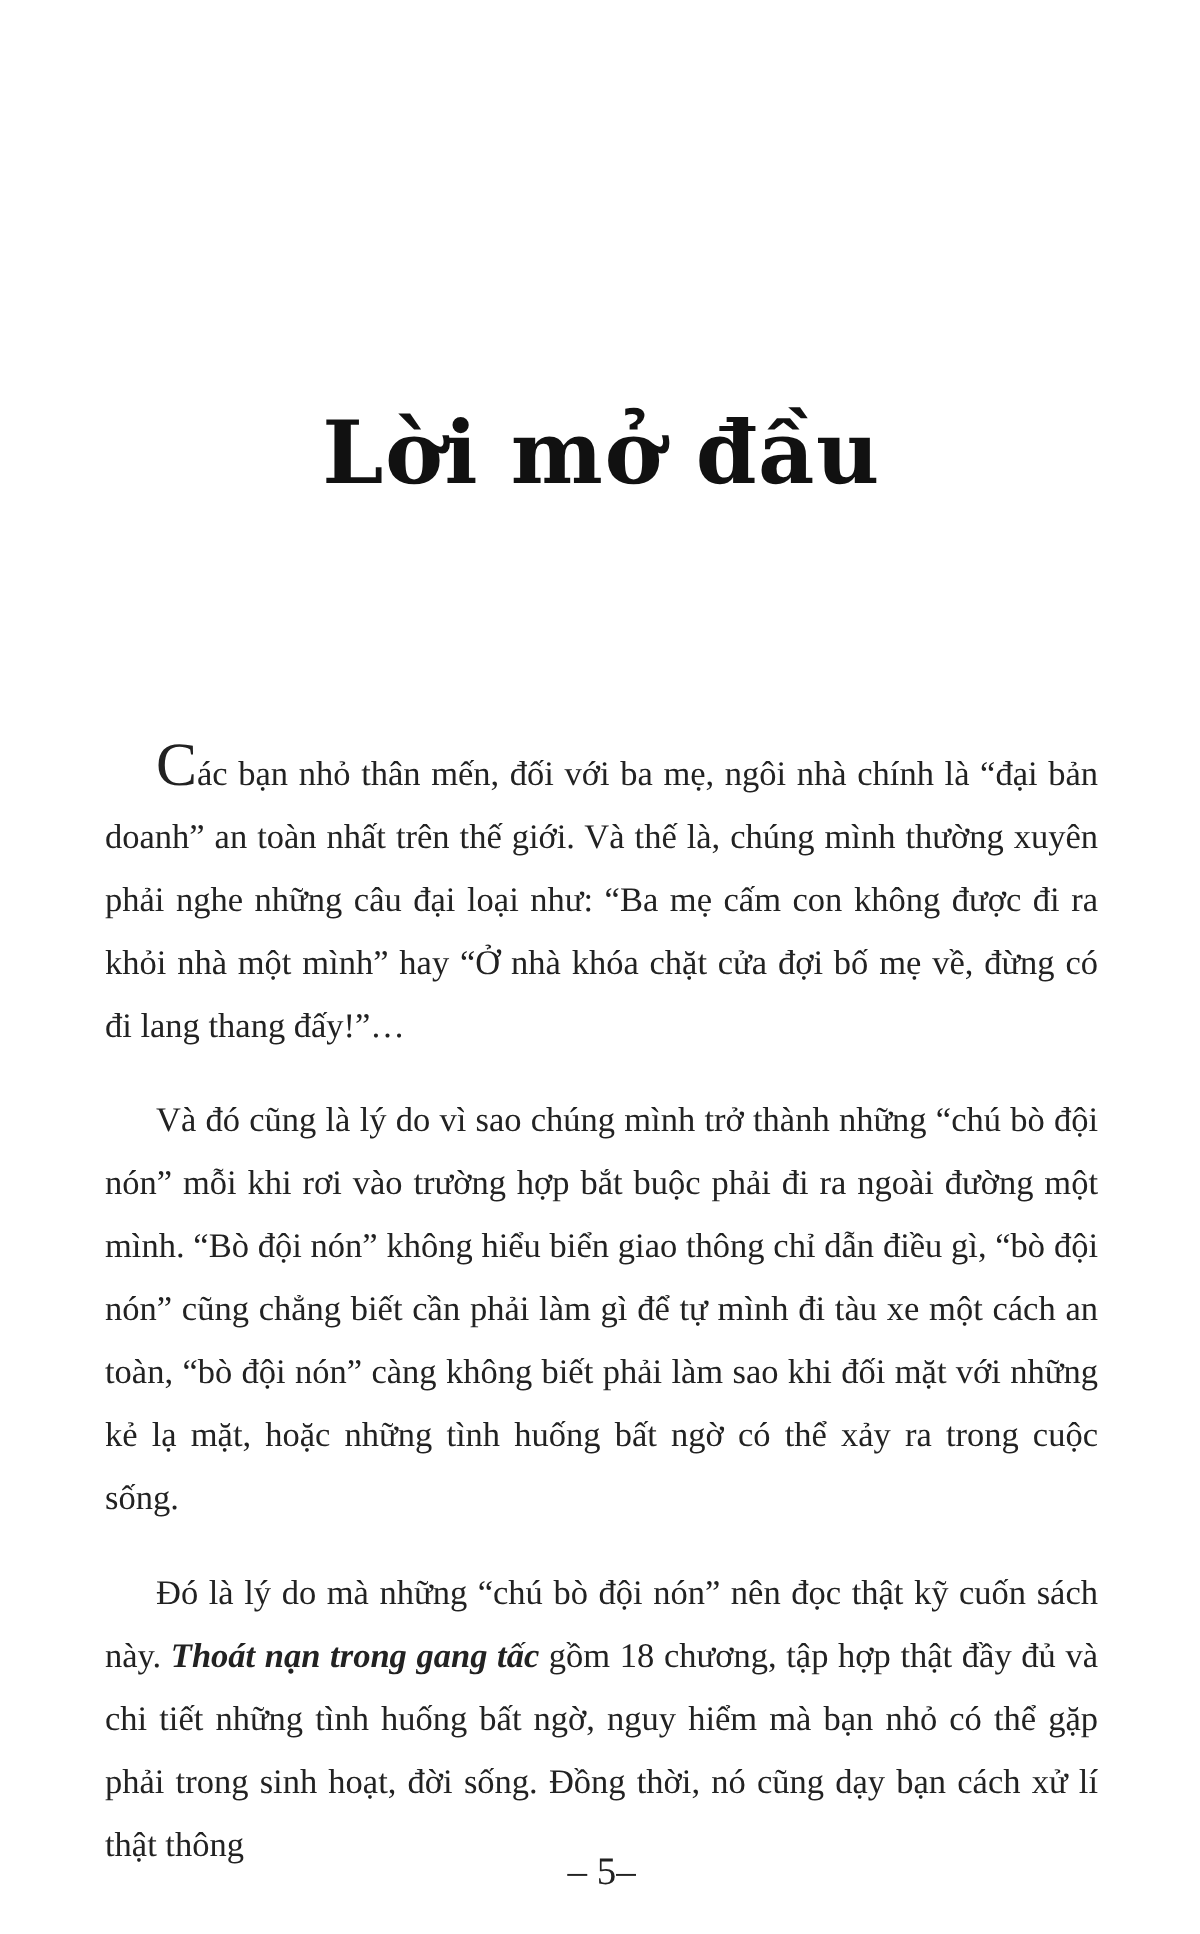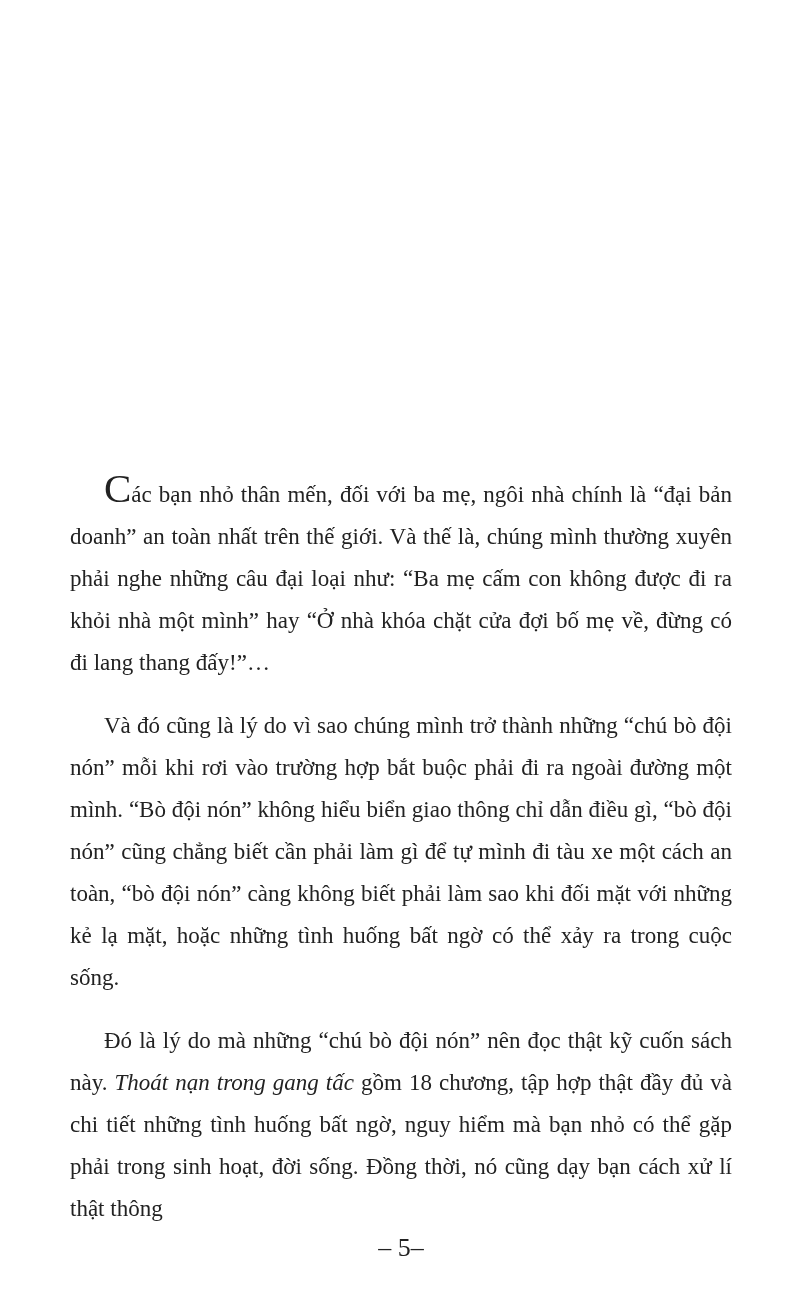--- a/index.html
+++ b/index.html
@@ -30,56 +30,57 @@
     text-align: center;
     font-family: "DejaVu Serif", serif;
     font-weight: bold;
     font-size: 58px;
     letter-spacing: 1px;
     color: #111111;
     margin: 0;
   }
   .body-text {
     position: absolute;
-    top: 474px;
+    top: 495px;
     left: 0;
     width: 100%;
     font-size: 23px;
     line-height: 42px;
     text-align: justify;
     color: #222222;
   }
   .body-text p {
     margin: 0 0 21px 0;
     text-indent: 34px;
   }
   .dropcap {
     font-size: 41px;
     line-height: 20px;
     vertical-align: baseline;
   }
   .book-title {
-    font-weight: normal;
+    font-weight: bold;
     font-style: italic;
   }
   .page-number {
     position: absolute;
     top: 1233px;
     left: 0;
     width: 100%;
     text-align: center;
     font-size: 26px;
     color: #222222;
   }
 </style>
 </head>
 <body>
 
 <div class="page">
 
+  <h1 class="title">Lời mở đầu</h1>
 
   <div class="body-text">
 
     <p><span class="dropcap">C</span><span>ác bạn nhỏ thân mến, đối với ba mẹ, ngôi nhà chính là “đại bản doanh” an toàn nhất trên thế giới. Và thế là, chúng mình thường xuyên phải nghe những câu đại loại như: “Ba mẹ cấm con không được đi ra khỏi nhà một mình” hay “Ở nhà khóa chặt cửa đợi bố mẹ về, đừng có đi lang thang đấy!”…</span></p>
 
     <p>Và đó cũng là lý do vì sao chúng mình trở thành những “chú bò đội nón” mỗi khi rơi vào trường hợp bắt buộc phải đi ra ngoài đường một mình. “Bò đội nón” không hiểu biển giao thông chỉ dẫn điều gì, “bò đội nón” cũng chẳng biết cần phải làm gì để tự mình đi tàu xe một cách an toàn, “bò đội nón” càng không biết phải làm sao khi đối mặt với những kẻ lạ mặt, hoặc những tình huống bất ngờ có thể xảy ra trong cuộc sống.</p>
 
     <p><span>Đó là lý do mà những “chú bò đội nón” nên đọc thật kỹ cuốn sách này. </span><span class="book-title">Thoát nạn trong gang tấc</span><span> gồm 18 chương, tập hợp thật đầy đủ và chi tiết những tình huống bất ngờ, nguy hiểm mà bạn nhỏ có thể gặp phải trong sinh hoạt, đời sống. Đồng thời, nó cũng dạy bạn cách xử lí thật thông</span></p>
 
   </div>

